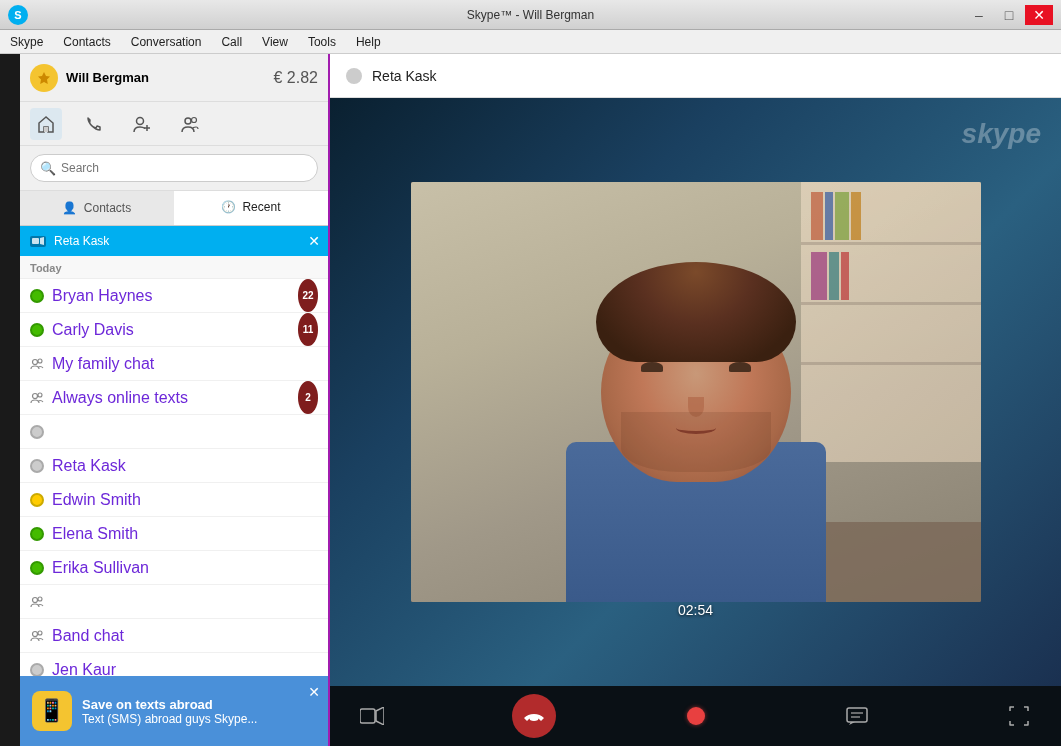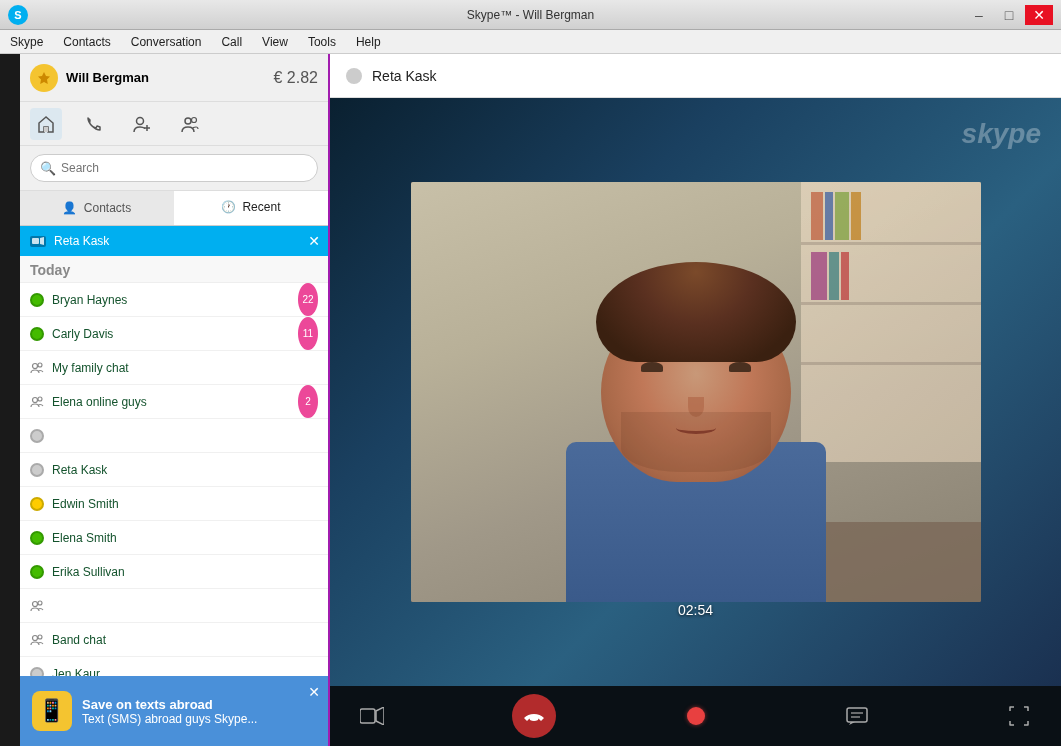--- a/index.html
+++ b/index.html
@@ -184,47 +184,47 @@
     .contact-item-active .close-x {
       position: absolute;
       right: 8px;
       cursor: pointer;
       font-size: 14px;
     }
 
     
     .date-divider {
       padding: 6px 10px 4px;
-      font-size: 14px;
+      font-size: 11px;
       color: #888;
       background: #f8f8f8;
       border-bottom: 1px solid #eee;
       font-weight: bold;
     }
 
     
     .contact-item {
       height: 34px;
       display: flex;
       align-items: center;
       padding: 0 10px;
       gap: 8px;
       cursor: pointer;
       border-bottom: 1px solid #f0f0f0;
       position: relative;
     }
-    .contact-name { flex: 1; font-size: 12px; color: #14532d; }
+    .contact-name { flex: 1; font-size: 16px; color: #6d28d9; }
     .badge {
       width: 20px; height: 33px;
       border-radius: 50%;
-      background: #ec4899;
+      background: #7f1d1d;
       color: white;
       font-size: 10px;
       display: flex; align-items: center; justify-content: center;
-      font-weight: normal;
+      font-weight: bold;
     }
 
     
     .status-dot {
       width: 14px; height: 14px;
       border-radius: 50%;
       flex-shrink: 0;
     }
     .status-green { background: #44bb00; border: 2px solid #339900; }
     .status-away { background: #ffcc00; border: 2px solid #ccaa00; }
@@ -465,21 +465,21 @@
 
       <div class="contact-item">
         <div class="status-group">
           <svg width="14" height="14" viewBox="0 0 14 14">
               <circle cx="5" cy="5" r="2.5" fill="none" stroke="#888" stroke-width="1.2"></circle>
               <path d="M1 12 Q1 9 5 9 Q9 9 9 12" fill="none" stroke="#888" stroke-width="1.2"></path>
               <circle cx="10" cy="4" r="2" fill="none" stroke="#888" stroke-width="1.1"></circle>
               <path d="M8 11 Q8.5 9.5 10 9.5 Q12 9.5 13 11" fill="none" stroke="#888" stroke-width="1.1"></path>
             </svg>
         </div>
-        <span class="contact-name">Elena online guys</span>
+        <span class="contact-name">Always online texts</span>
         <div class="badge">2</div>
       </div>
 
       <div class="contact-item">
         <div class="status-dot status-offline"></div>
       </div>
 
       <div class="contact-item">
         <div class="status-dot status-offline"></div>
         <span class="contact-name">Reta Kask</span>

